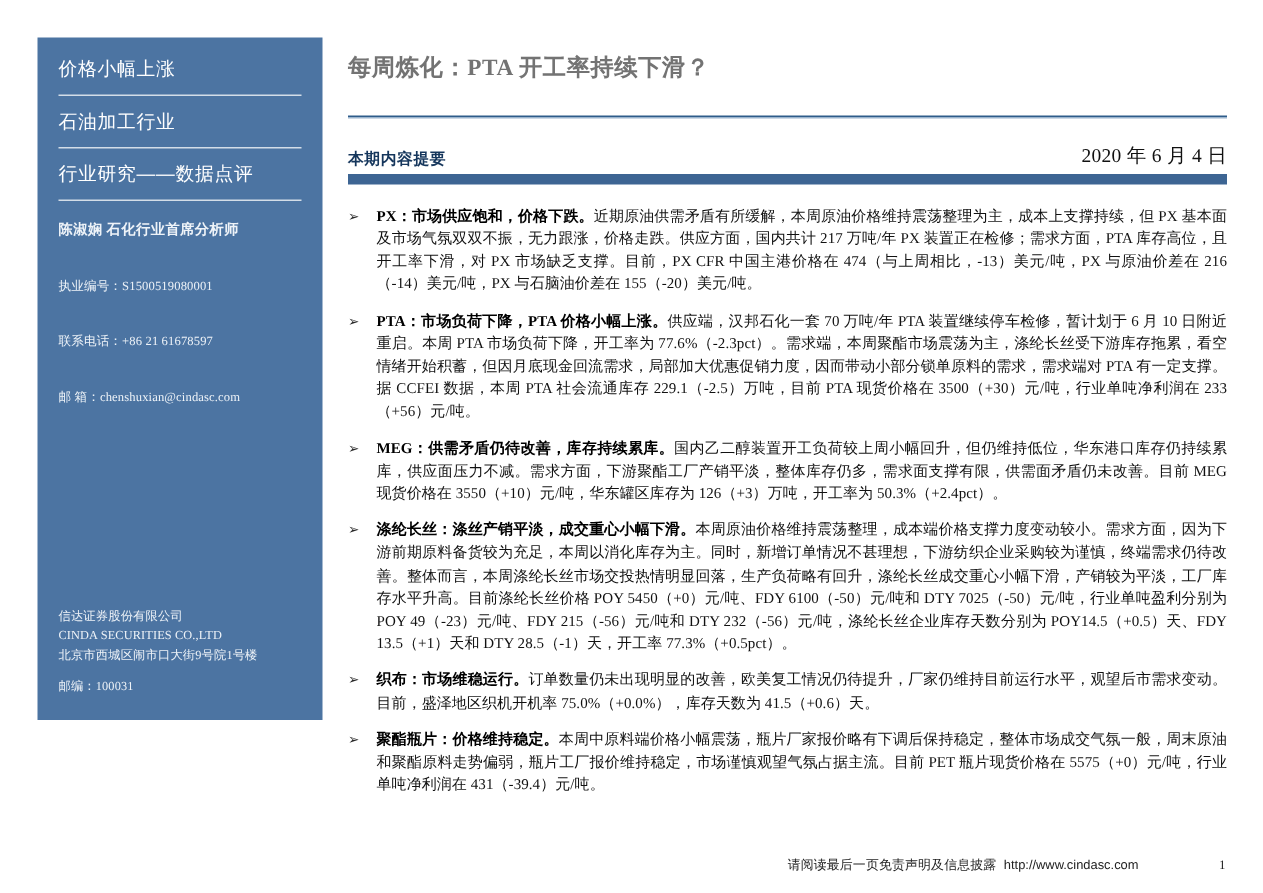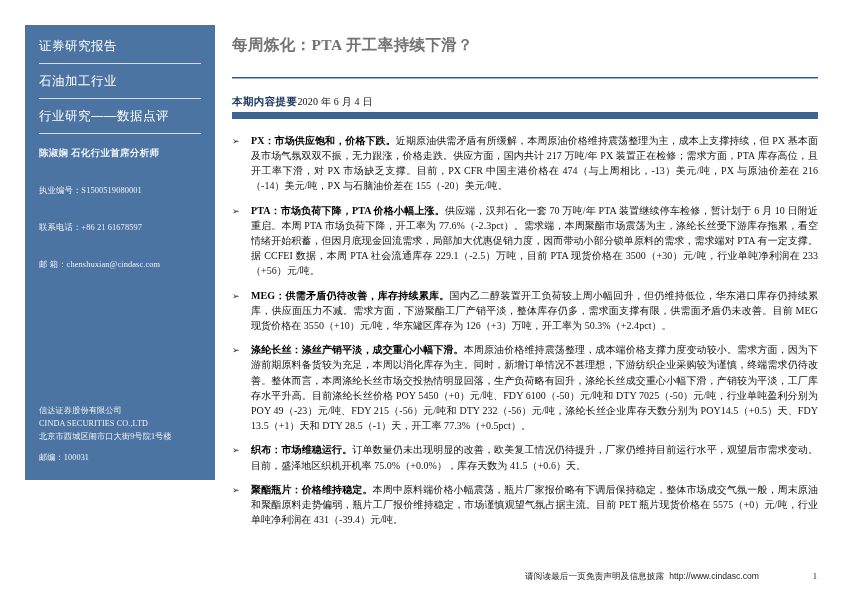--- a/index.html
+++ b/index.html
@@ -80,29 +80,30 @@
   }
   .title-rule{
     height:0;
     border-top:1.6px solid #2e5c8a;
     border-bottom:0.6px solid #9bb4cd;
     margin-bottom:16px;
   }
   .sum-row{
     display:flex;
     align-items:flex-end;
+    justify-content:space-between;
   }
   .sum-title{
     font-size:10.5px;
     font-weight:bold;
     color:#15365c;
     letter-spacing:0.4px;
   }
   .sum-date{
-    font-size:10px;
+    font-size:13px;
     color:#111;
     letter-spacing:0.2px;
   }
   .sum-bar{
     height:7px;
     background:#3d6593;
     margin-top:3px;
     margin-bottom:14px;
   }
 
@@ -162,21 +163,21 @@
     text-align:right;
   }
 </style>
 </head>
 <body>
 
 <div class="page">
 
   <aside class="sidebar">
     <div class="sb-head">
-      <div class="sb-line first">证券研究报告</div>
+      <div class="sb-line first">价格小幅上涨</div>
       <div class="sb-line">石油加工行业</div>
       <div class="sb-line">行业研究——数据点评</div>
     </div>
 
     <div class="sb-analyst">
       <div class="name">陈淑娴  石化行业首席分析师</div>
       <div class="row">执业编号：S1500519080001</div>
       <div class="row">联系电话：+86 21 61678597</div>
       <div class="row">邮  箱：chenshuxian@cindasc.com</div>
     </div>

